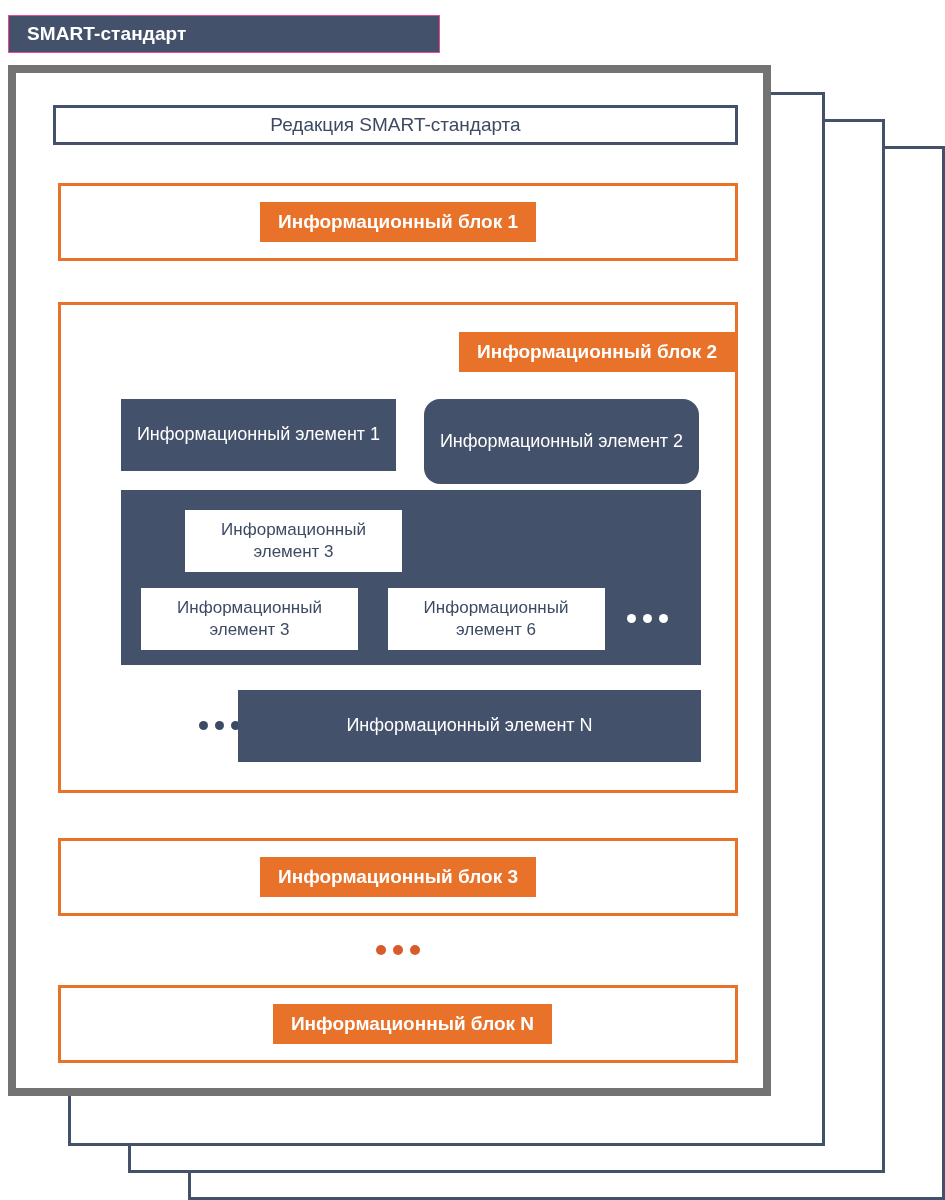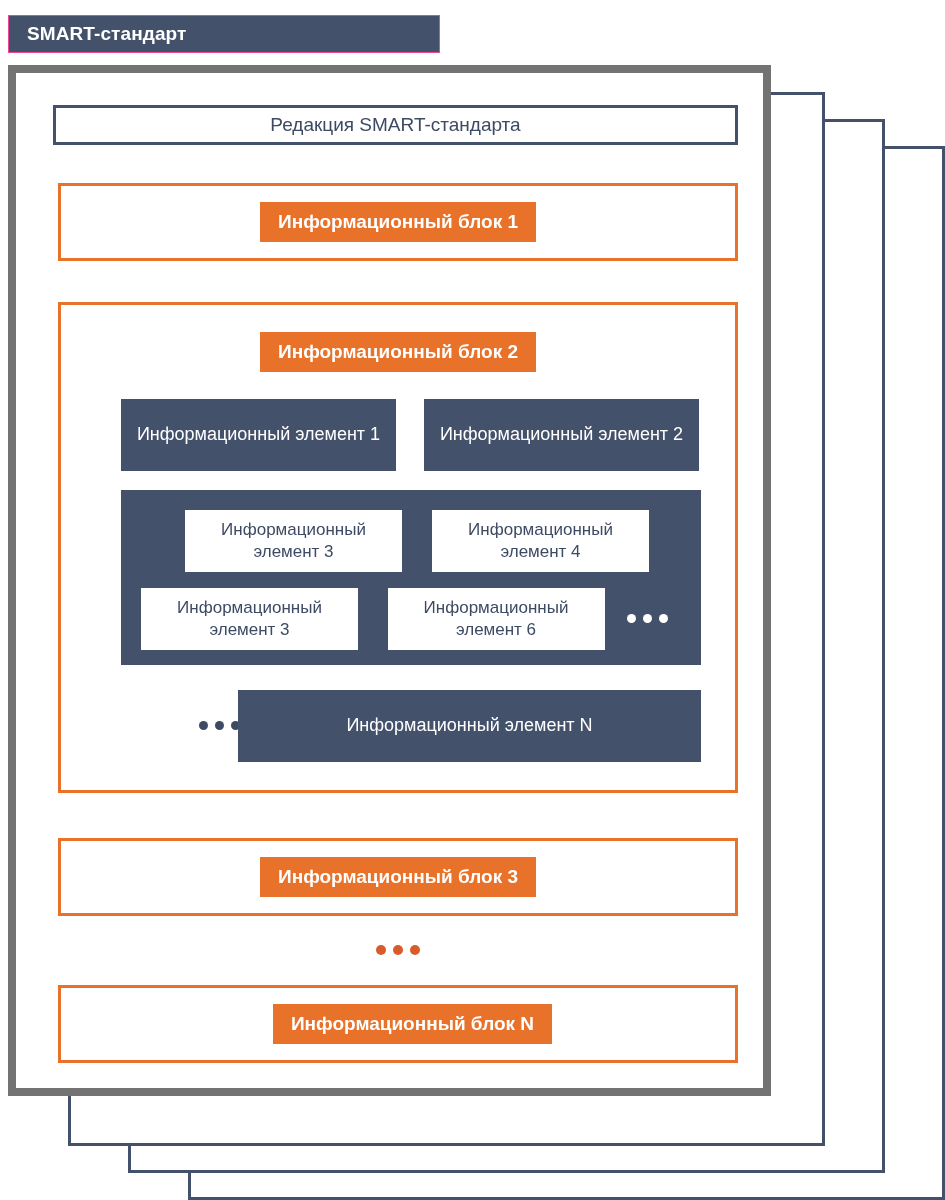--- a/index.html
+++ b/index.html
@@ -114,21 +114,21 @@
     justify-content: center;
     white-space: nowrap;
   }
 
   .block-2-title-wrap {
     position: absolute;
     left: 0;
     top: 27px;
     width: 100%;
     display: flex;
-    justify-content: center;
+    justify-content: flex-end;
   }
 
   
   .el-navy {
     background: #44516B;
     color: #ffffff;
     display: flex;
     align-items: center;
     justify-content: center;
     text-align: center;
@@ -148,21 +148,21 @@
     text-align: center;
     font-size: 17px;
     line-height: 1.3;
     box-sizing: border-box;
     padding: 5px 8px;
   }
 
   
   .el-row-12 { position: absolute; left: 60px; top: 94px; width: 580px; height: 72px; }
   .el-1 { position: absolute; left: 0;     top: 0; width: 275px; height: 72px; }
-  .el-2 { position: absolute; left: 303px; top: 0; width: 275px; height: 72px; }
+  .el-2 { position: absolute; left: 303px; top: 0; width: 275px; height: 85px; border-radius: 16px; }
 
   
   .navy-container {
     position: absolute;
     left: 60px;
     top: 185px;
     width: 580px;
     height: 175px;
     background: #44516B;
   }
@@ -236,21 +236,20 @@
         <div class="chip-orange">Информационный блок 2</div>
       </div>
 
       <div class="el-row-12">
         <div class="el-navy el-1">Информационный элемент 1</div>
         <div class="el-navy el-2">Информационный элемент 2</div>
       </div>
 
       <div class="navy-container">
         <div class="el-white el-3">Информационный элемент 3</div>
-        <div class="el-white el-4">Информационный элемент 4</div>
         <div class="el-white el-5">Информационный элемент 3</div>
         <div class="el-white el-6">Информационный элемент 6</div>
 
         <div class="dots dots-white dots-in-navy">
           <span></span>
           <span></span>
           <span></span>
         </div>
       </div>
 

